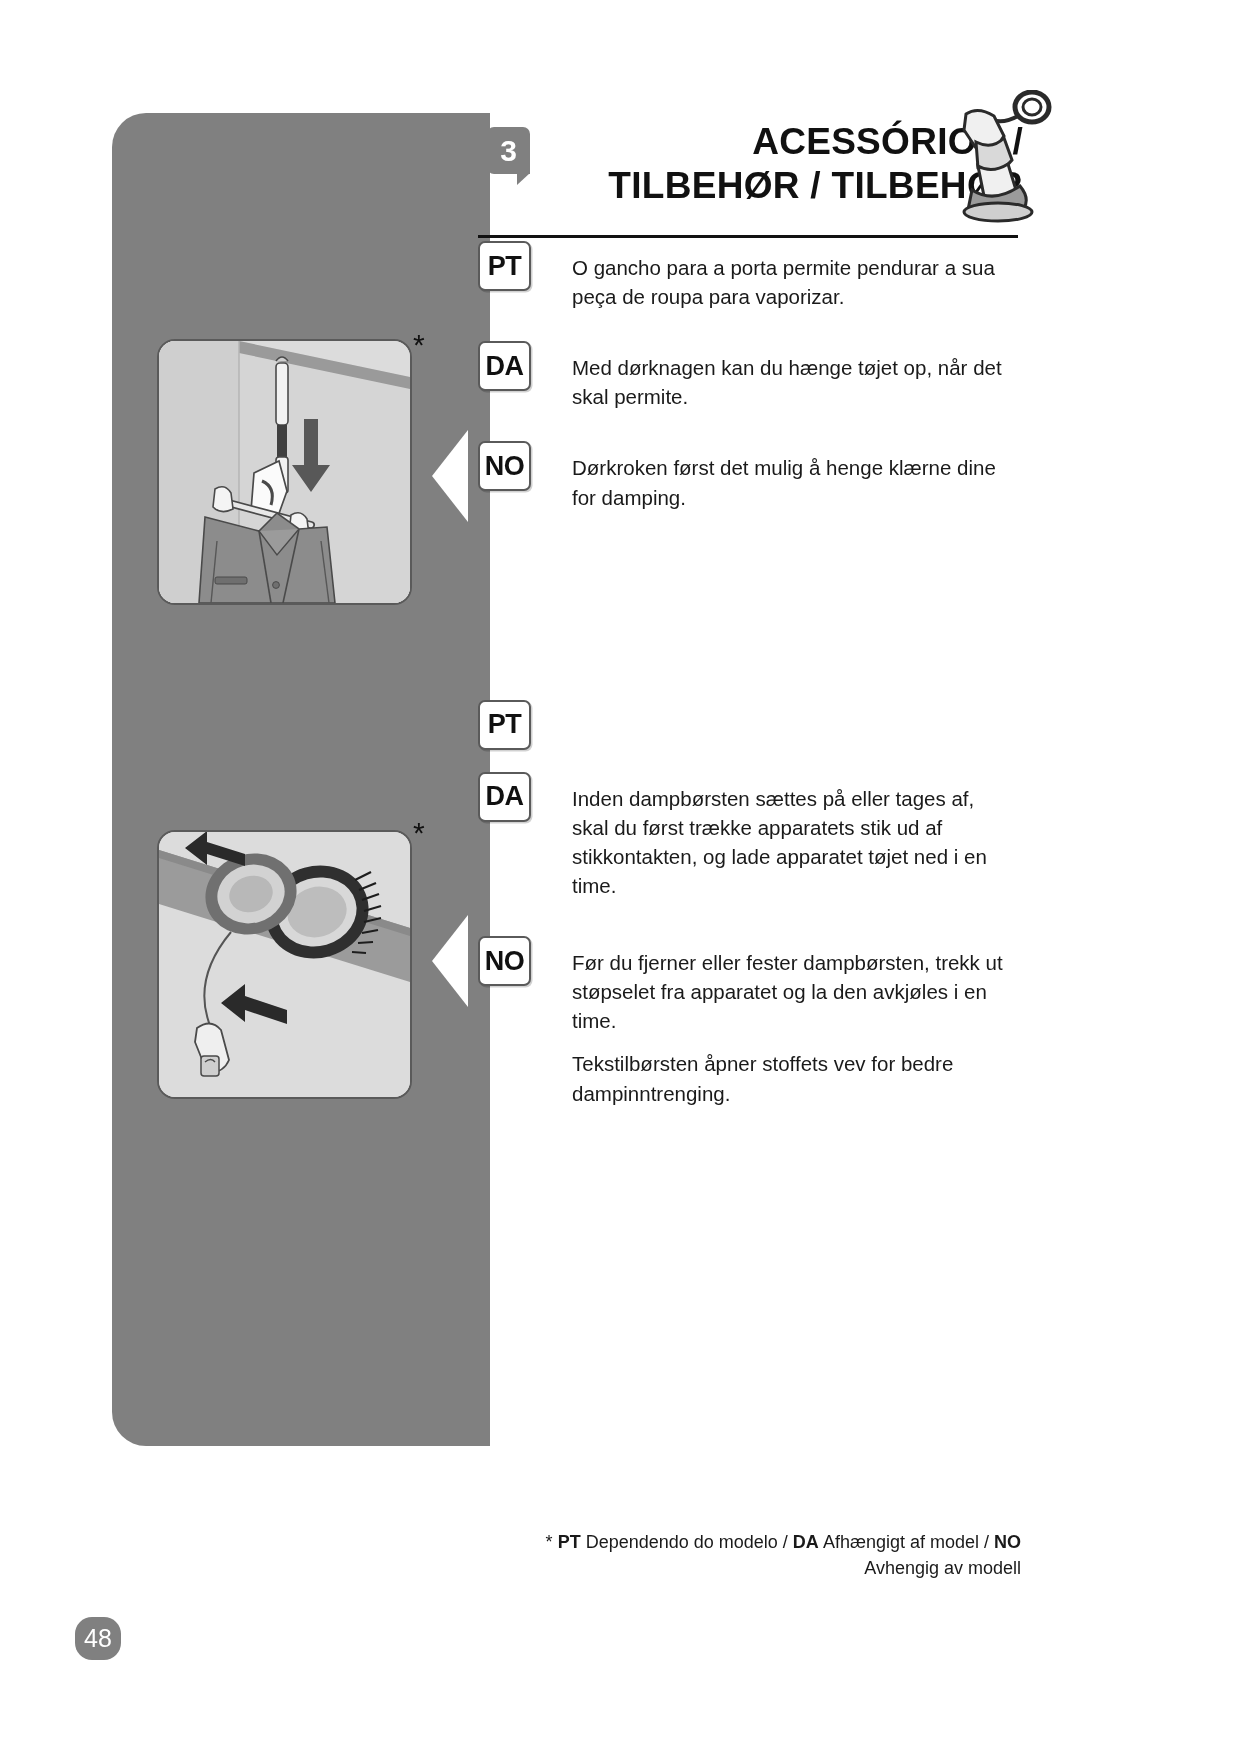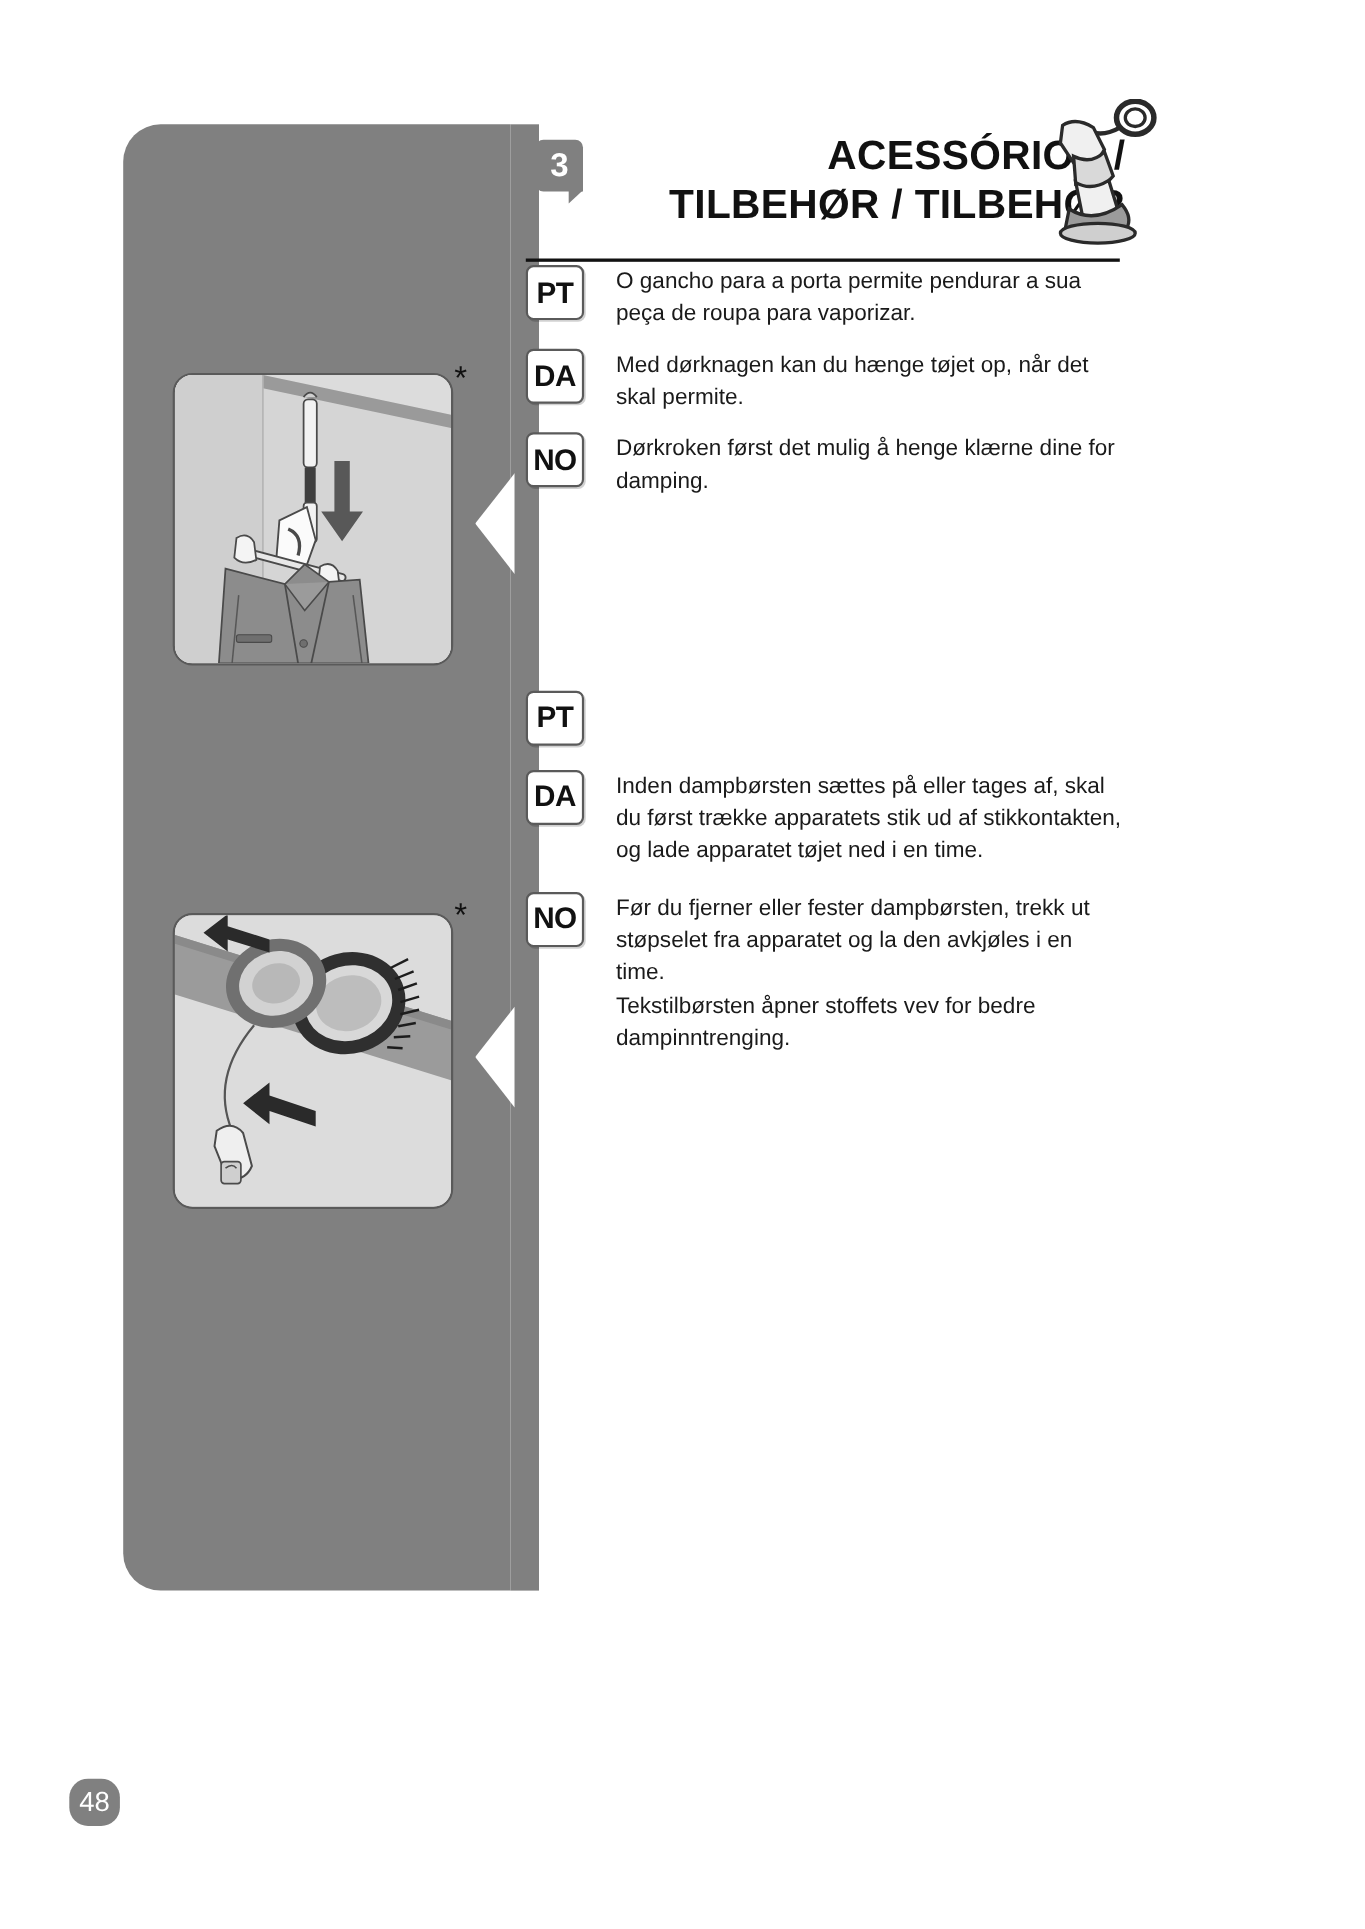--- a/index.html
+++ b/index.html
@@ -172,39 +172,39 @@
     margin-right: 27px;
     margin-top: 2px;
     letter-spacing: -0.5px;
   }
   .lang-text {
     flex: 1 1 auto;
     font-size: 20.5px;
     line-height: 1.42;
     color: #1a1a1a;
   }
-  .lang-text p { margin: 2px; }
+  .lang-text p { margin: 14px; }
 
   
   .footnote {
     position: absolute;
     left: 478px;
     top: 1529px;
     width: 543px;
     text-align: right;
     font-size: 18px;
     line-height: 1.45;
     color: #1a1a1a;
   }
   .footnote b { font-weight: bold; }
 
   
   .page-number {
     position: absolute;
-    left: 63px;
+    left: 75px;
     top: 1617px;
     width: 46px;
     height: 43px;
     background: #808080;
     border-radius: 17px;
     color: #ffffff;
     font-size: 25px;
     display: flex;
     align-items: center;
     justify-content: center;
@@ -358,16 +358,25 @@
         <div class="lang-tag">NO</div>
         <div class="lang-text">
           <p>Før du fjerner eller fester dampbørsten, trekk ut støpselet fra apparatet og la den avkjøles i en time.</p>
           <p>Tekstilbørsten åpner stoffets vev for bedre dampinntrenging.</p>
         </div>
       </div>
     </div>
 
   </div>
 
+  <div class="footnote">
+    <span>*</span>
+    <b>PT</b>
+    <span>Dependendo do modelo /</span>
+    <b>DA</b>
+    <span>Afhængigt af model /</span>
+    <b>NO</b>
+    <span>Avhengig av modell</span>
+  </div>
 
   <div class="page-number">48</div>
 
 </div>
 
 </body></html>

